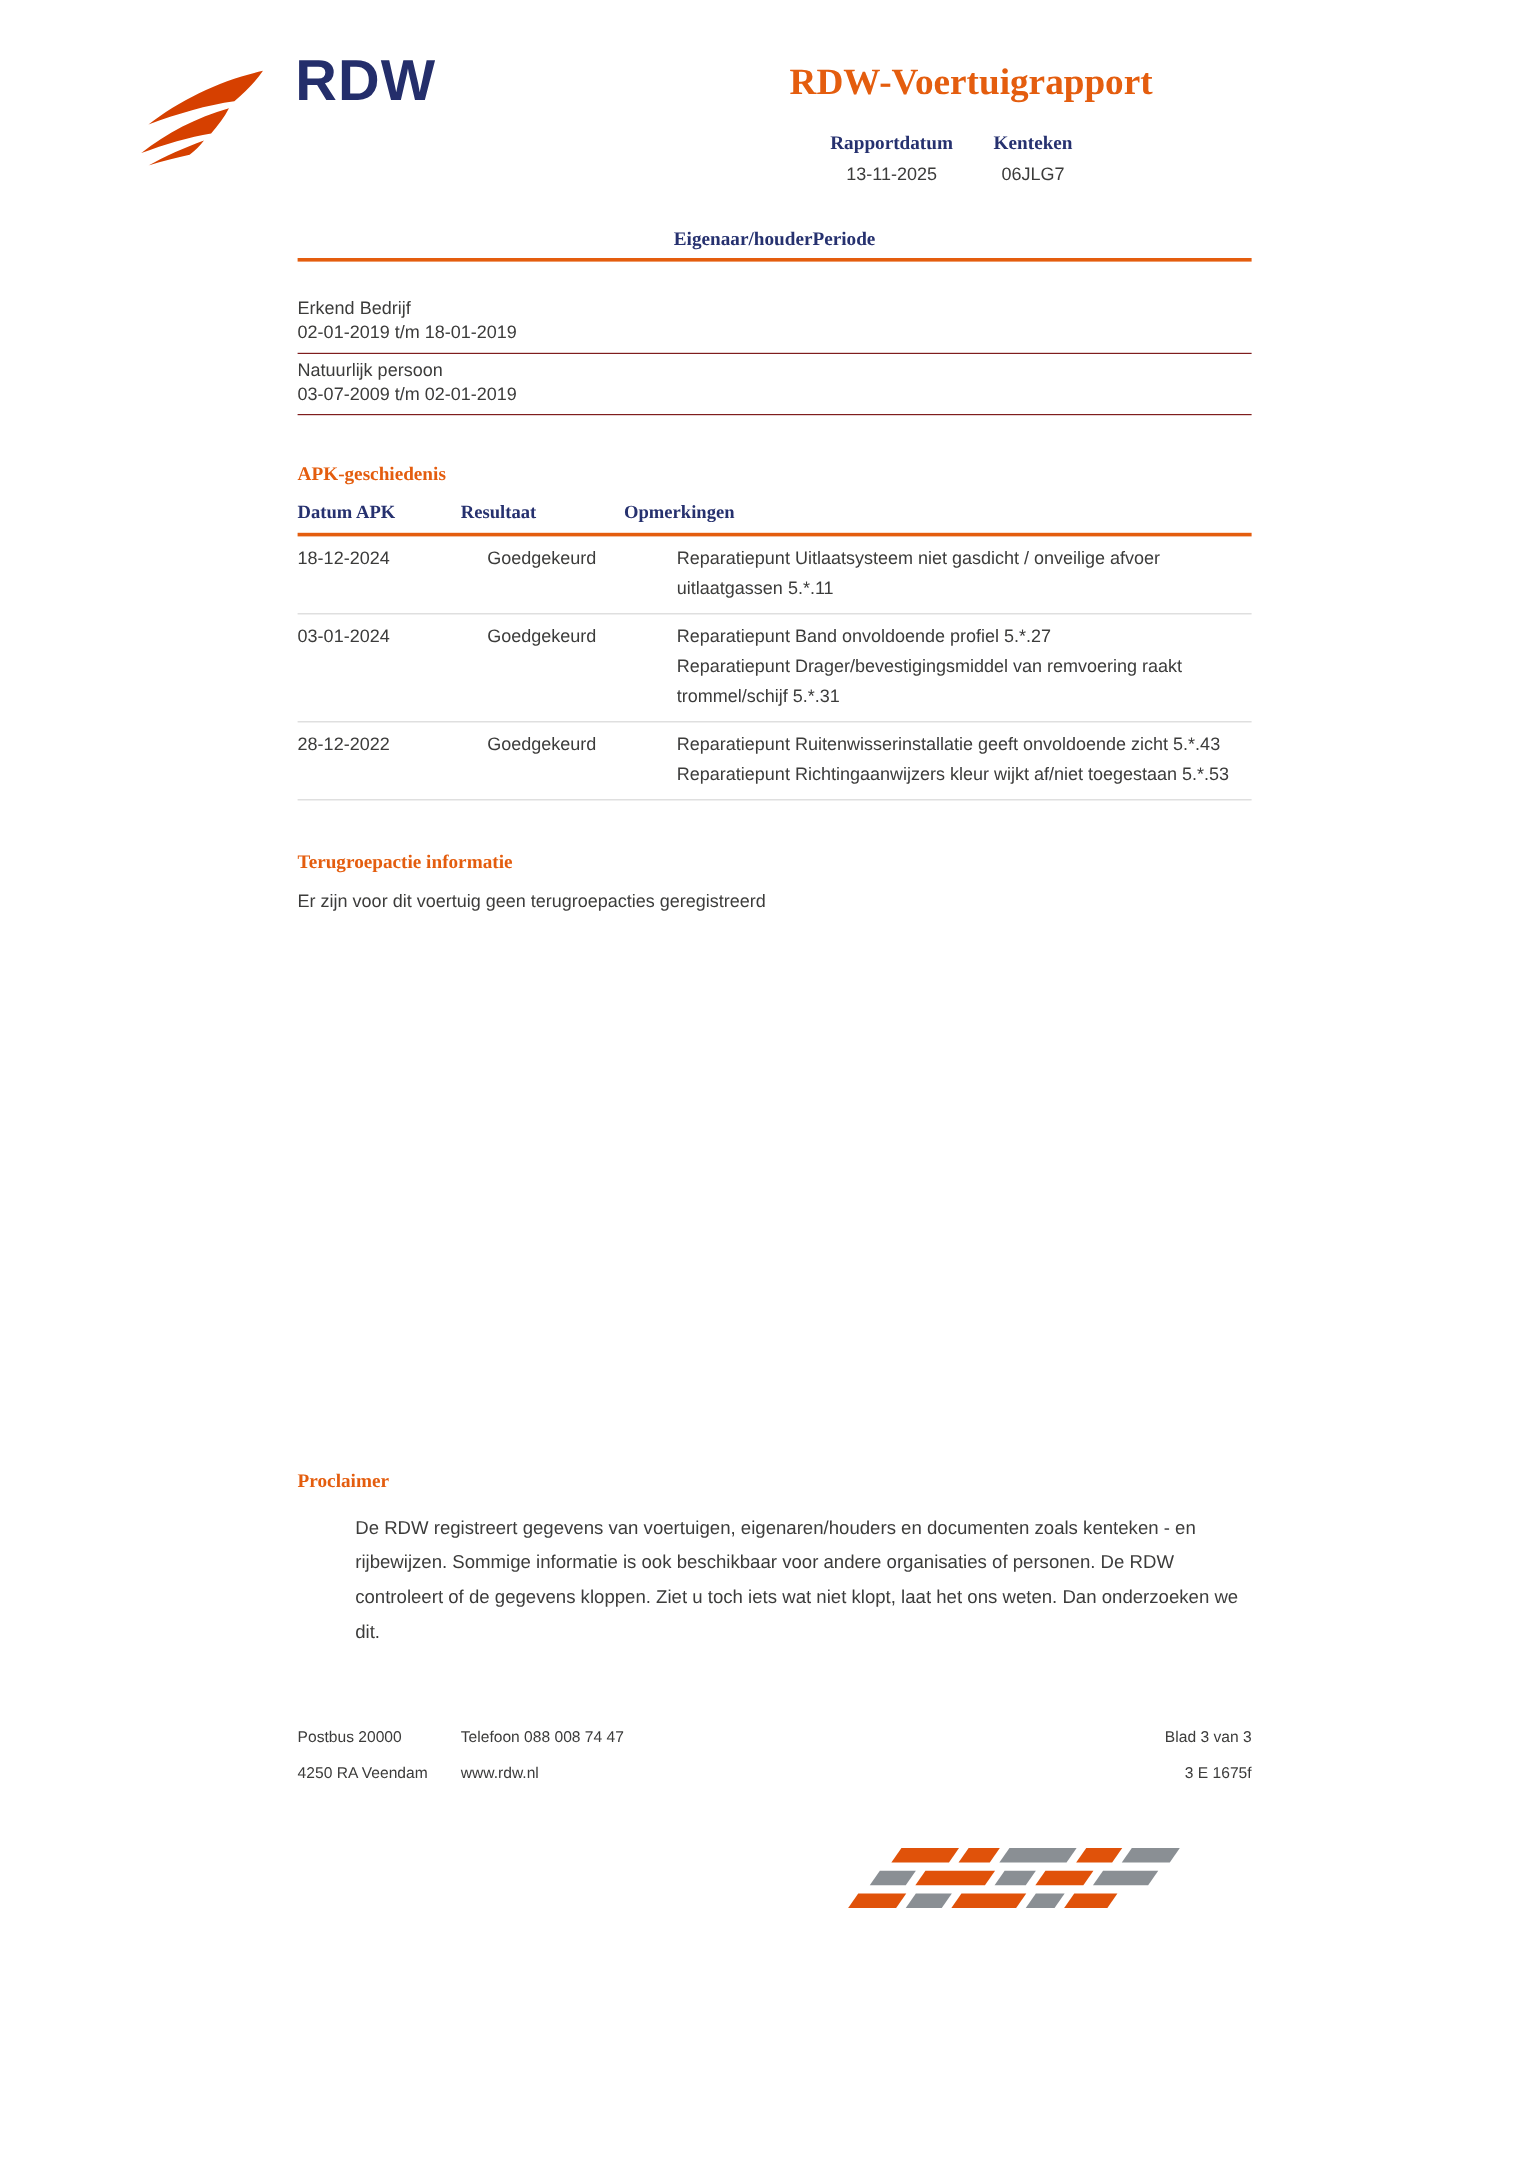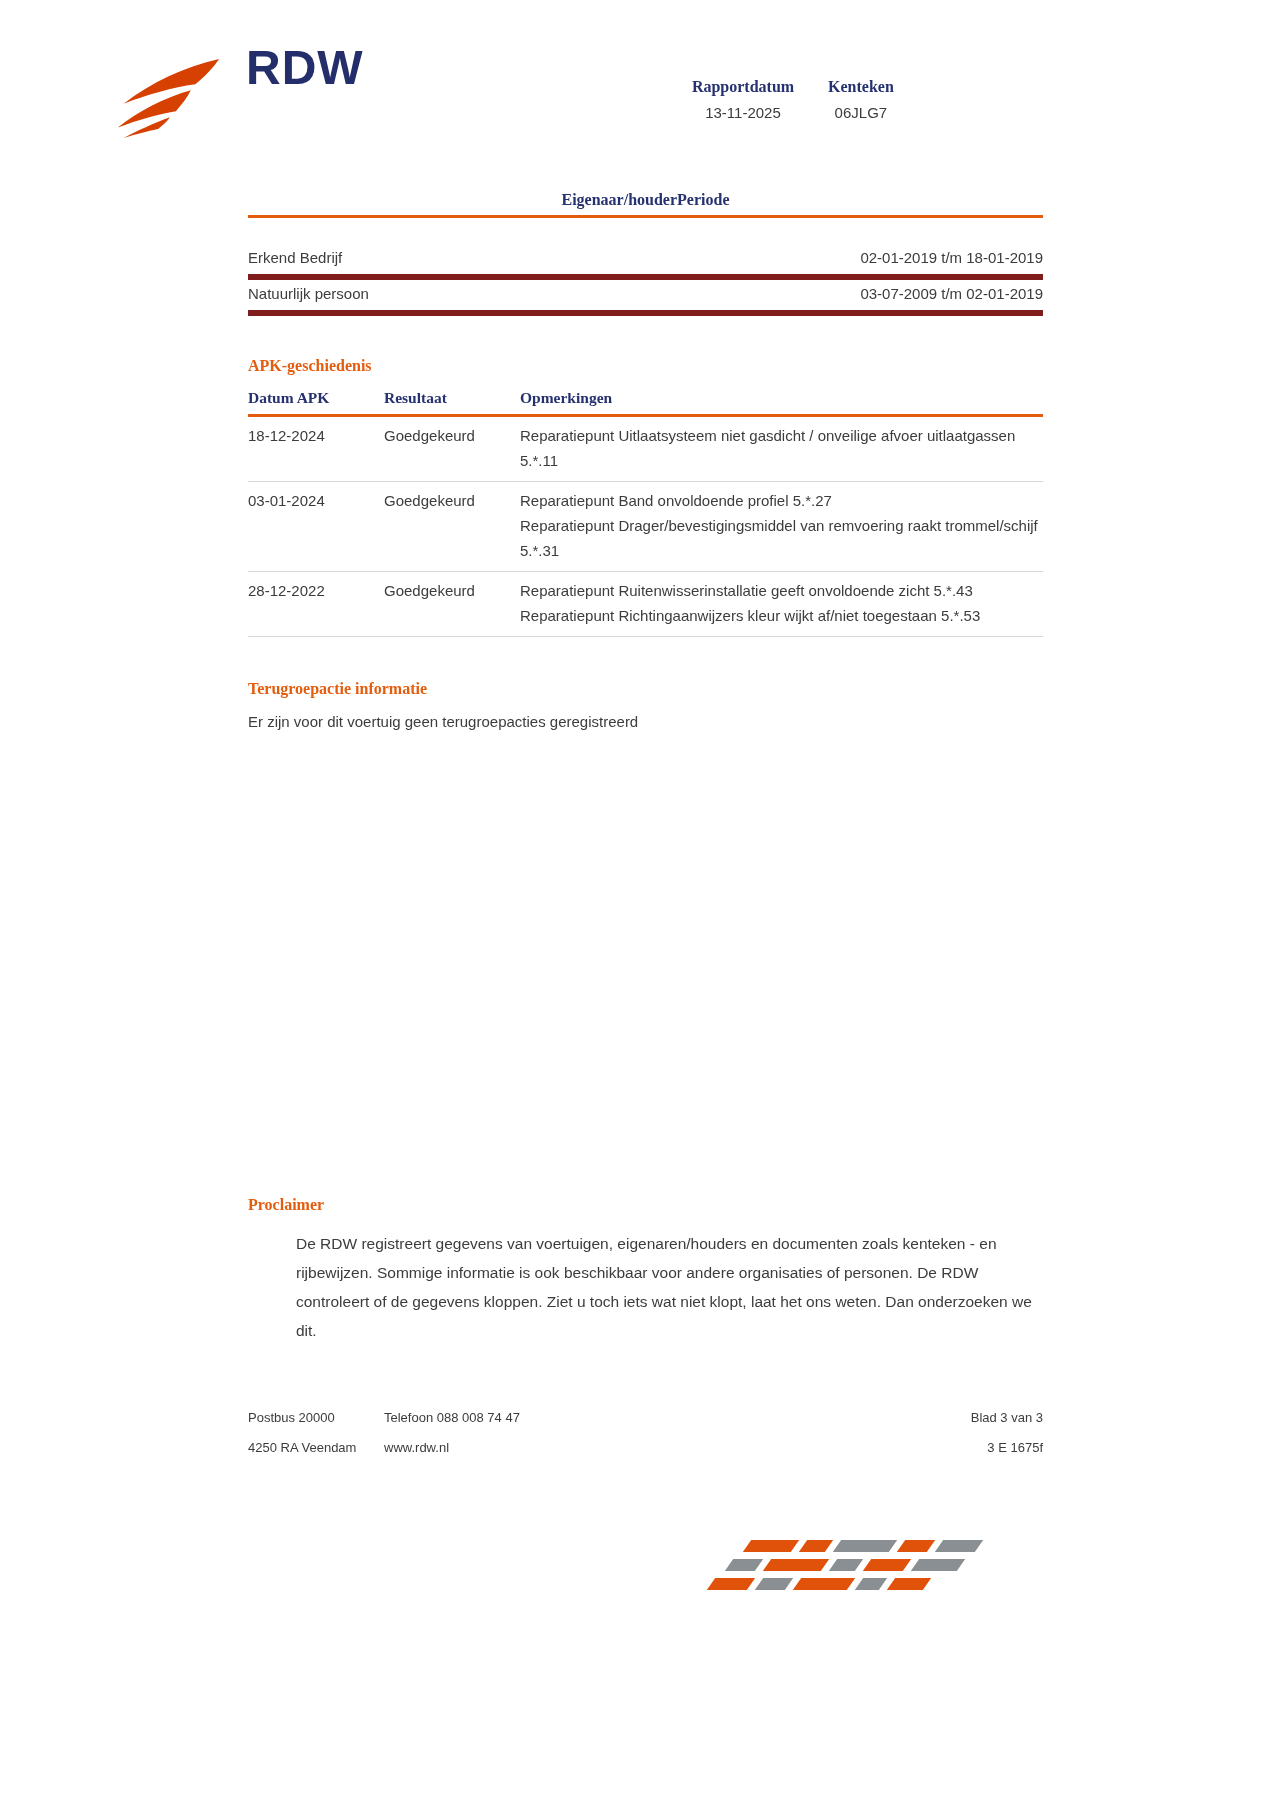--- a/index.html
+++ b/index.html
@@ -20,26 +20,26 @@
   .meta-value { margin-top:8px; font-size:15px; color:#3c3c3b; }
 
   
   .content { position:absolute; left:202px; top:190px; width:795px; }
 
   .section-head { display:flex; justify-content:center; align-items:flex-end; padding-bottom:5px; border-bottom:3px solid #e45d0e; }
   .h-navy { font-family:"Liberation Serif", serif; font-weight:bold; color:#26316f; font-size:16px; line-height:20px; }
   .h-orange { font-family:Liberation Serif, serif; font-weight:bold; color:#e45d0e; font-size:16px; line-height:20px; }
 
   .owner-rows { margin-top:26px; }
-  .owner-row { display:flex; justify-content:space-between; padding:4px 0 6px; border-bottom:6px solid #7f1d1d; font-size:15px; line-height:20px; }
+  .owner-row { display:flex; justify-content:space-between; padding:4px 0 6px; border-bottom:1px solid #7f1d1d; font-size:15px; line-height:20px;flex-direction:column; }
 
   .apk { margin-top:40px; }
   .apk-header { display:grid; grid-template-columns:136px 136px 1fr; margin-top:6px; padding:6px 0; border-bottom:3px solid #e45d0e; }
   .apk-header .h-navy { font-size:15.5px; }
-  .apk-row { display:grid; grid-template-columns:136px 136px 1fr; padding:6px 0 8px; border-bottom:1px solid #d7d7d7; font-size:15px; line-height:25px; }
+  .apk-row { display:grid; grid-template-columns:136px 136px 1fr; padding:6px 0 8px; border-bottom:1px solid #d7d7d7; font-size:15px; line-height:25px;gap:22px; }
   .remarks div { line-height:25px; }
 
   .recall { margin-top:42px; }
   .recall-text { margin-top:12px; font-size:15px; line-height:22px; }
 
   .proclaimer { margin-top:462px; }
   .proclaimer-text { margin-top:14px; font-size:15.5px; line-height:29px;margin-left:48px; }
 
   
   .footer { margin-top:66px; display:grid; grid-template-columns:136px 1fr auto; font-size:13px; color:#3c3c3b; }
@@ -67,20 +67,21 @@
       <svg width="120" height="82" viewBox="0 0 160 110" aria-hidden="true">
         <path fill="#D64000" d="M158 4 C 112 14 66 36 30 64 C 62 52 96 42 126 38 C 138 28 150 16 158 4 Z"></path>
         <path fill="#D64000" d="M120 46 C 84 56 50 74 22 96 C 48 86 76 78 100 74 C 108 65 115 56 120 46 Z"></path>
         <path fill="#D64000" d="M92 82 C 70 90 48 100 30 110 C 46 105 62 101 76 98 C 82 93 88 88 92 82 Z"></path>
       </svg>
     </span>
     <span class="brand-text">RDW</span>
   </header>
 
   <div class="titleblock">
+    <h1 class="doc-title">RDW-Voertuigrapport</h1>
     <div class="meta">
       <div class="meta-col1">
         <div class="meta-label">Rapportdatum</div>
         <div class="meta-value">13-11-2025</div>
       </div>
       <div>
         <div class="meta-label">Kenteken</div>
         <div class="meta-value">06JLG7</div>
       </div>
     </div>

